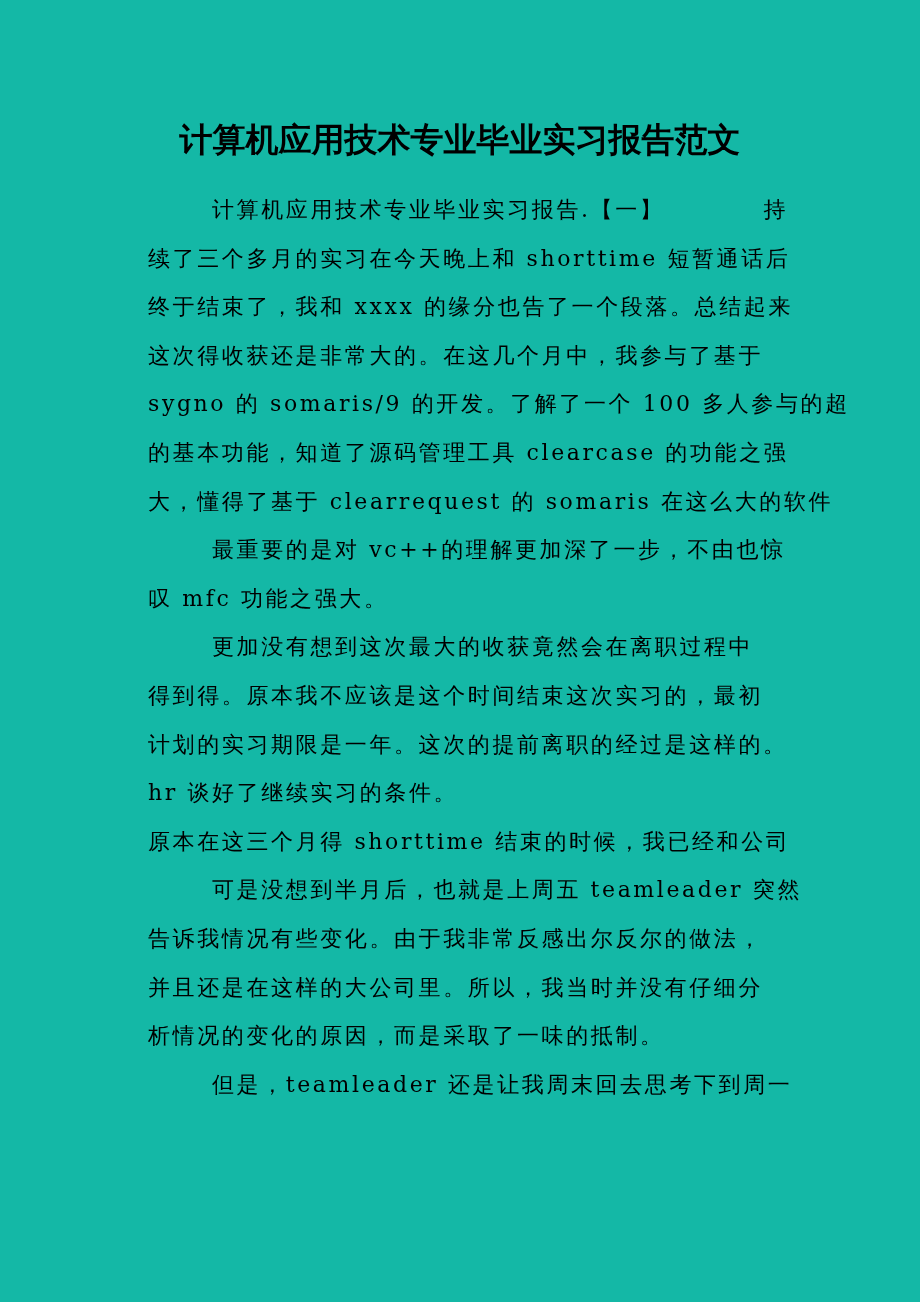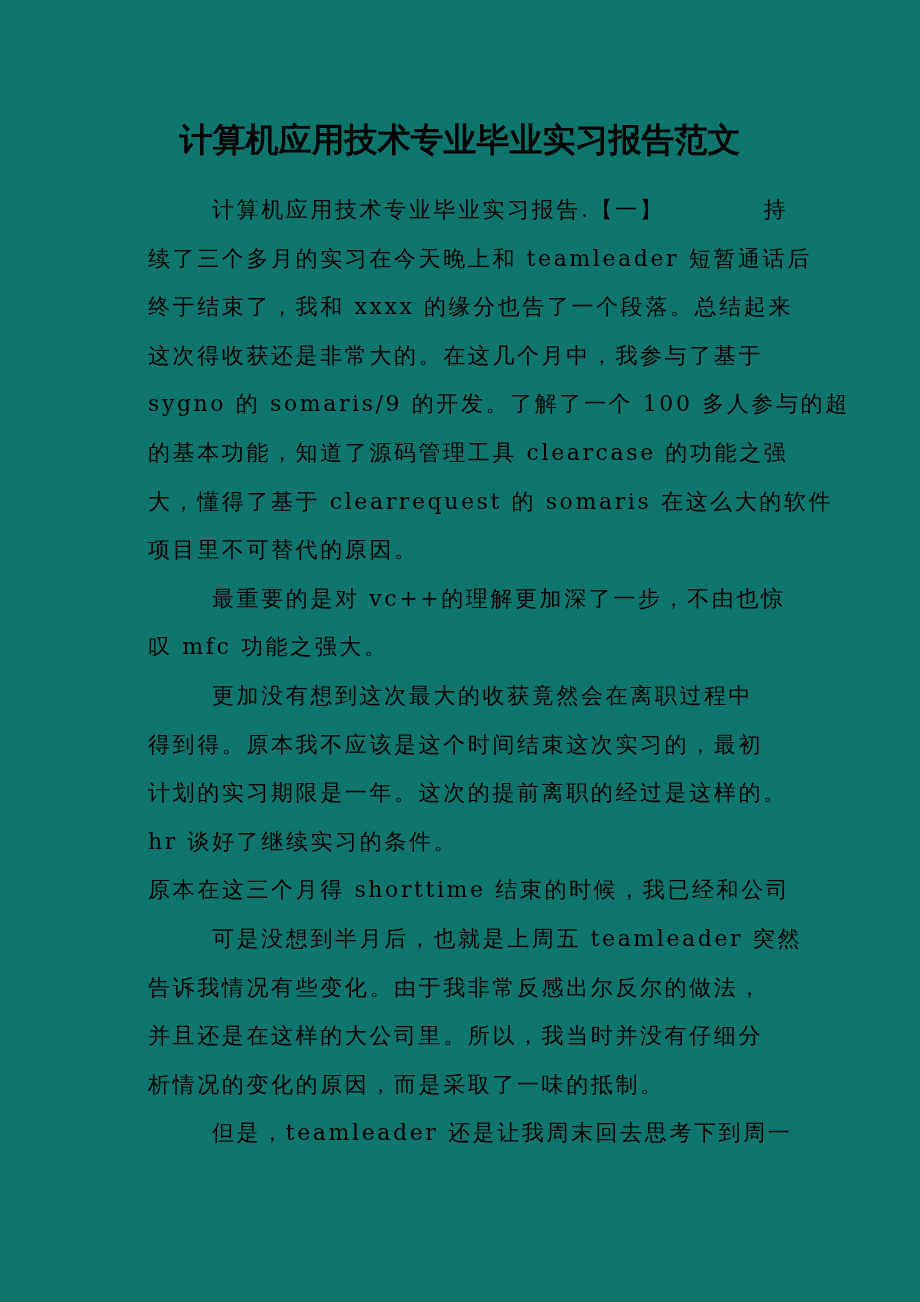--- a/index.html
+++ b/index.html
@@ -1,17 +1,17 @@
 <!DOCTYPE html>
 <html><head>
 <meta charset="utf-8">
 <style>
   html, body { margin: 0; padding: 0; background: #ffffff; }
   body { width: 920px; height: 1302px; position: relative; overflow: hidden; }
-  .page { position: absolute; left: 0; top: 0; width: 920px; height: 1302px; background: #0f766e; text-decoration: underline; }
+  .page { position: absolute; left: 0; top: 0; width: 920px; height: 1302px; background: #14b8a6; text-decoration: underline; }
   .title {
     position: absolute; left: 0; top: 118px; width: 920px; text-align: center;
     font-family: "DejaVu Sans", "Liberation Sans", sans-serif;
     font-weight: bold; font-size: 33px; line-height: 44px; color: #000;
     letter-spacing: 0px;
   }
   .body-text {
     position: absolute; left: 148px; top: 186px; width: 640px;
     font-family: "DejaVu Serif", "Liberation Serif", serif;
     font-size: 22px; color: #000;
@@ -27,27 +27,26 @@
 <body>
 
 <div class="page">
   <div class="title">计算机应用技术专业毕业实习报告范文</div>
 
   <div class="body-text">
     <div class="line spread">
       <span>计算机应用技术专业毕业实习报告.【一】</span>
       <span>持</span>
     </div>
-    <div class="line">续了三个多月的实习在今天晚上和 teamleader 短暂通话后</div>
+    <div class="line">续了三个多月的实习在今天晚上和 shorttime 短暂通话后</div>
     <div class="line">终于结束了，我和 xxxx 的缘分也告了一个段落。总结起来</div>
     <div class="line">这次得收获还是非常大的。在这几个月中，我参与了基于</div>
     <div class="line">sygno 的 somaris/9 的开发。了解了一个 100 多人参与的超</div>
     <div class="line">的基本功能，知道了源码管理工具 clearcase 的功能之强</div>
     <div class="line">大，懂得了基于 clearrequest 的 somaris 在这么大的软件</div>
-    <div class="line">项目里不可替代的原因。</div>
 
     <div class="line indent">最重要的是对 vc++的理解更加深了一步，不由也惊</div>
     <div class="line">叹 mfc 功能之强大。</div>
 
     <div class="line indent">更加没有想到这次最大的收获竟然会在离职过程中</div>
     <div class="line">得到得。原本我不应该是这个时间结束这次实习的，最初</div>
     <div class="line">计划的实习期限是一年。这次的提前离职的经过是这样的。</div>
     <div class="line">hr 谈好了继续实习的条件。</div>
     <div class="line">原本在这三个月得 shorttime 结束的时候，我已经和公司</div>
 

